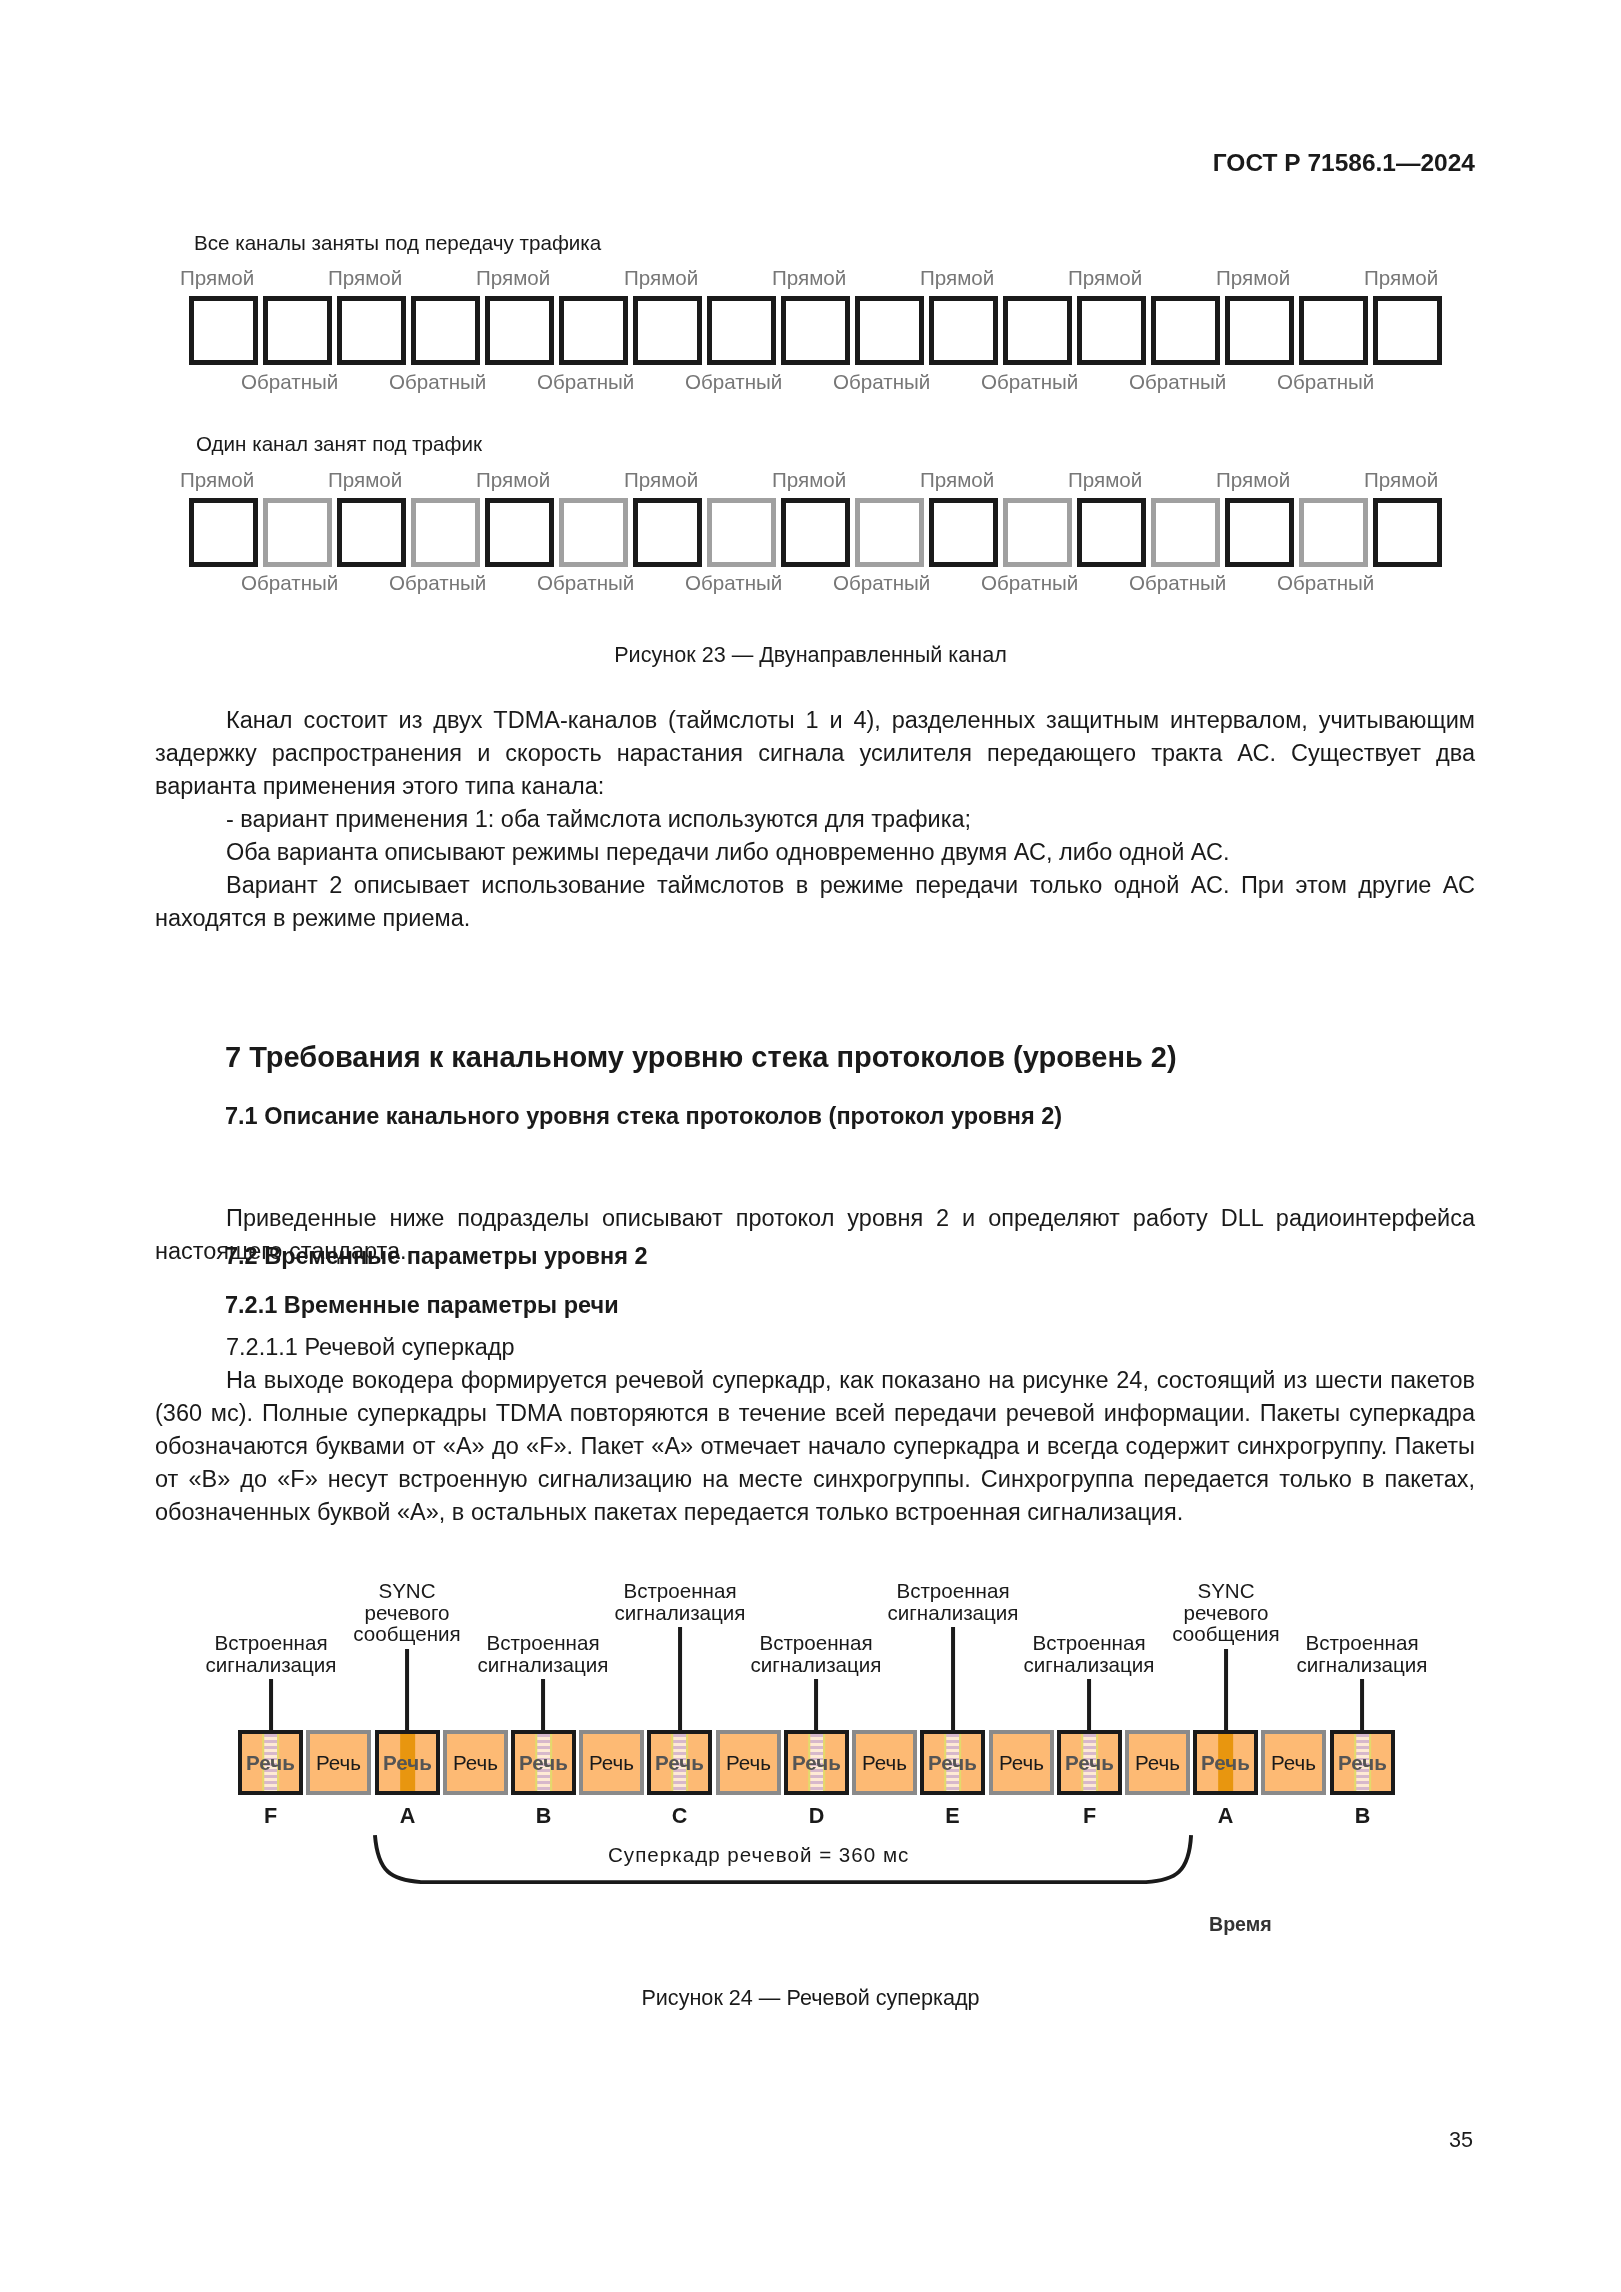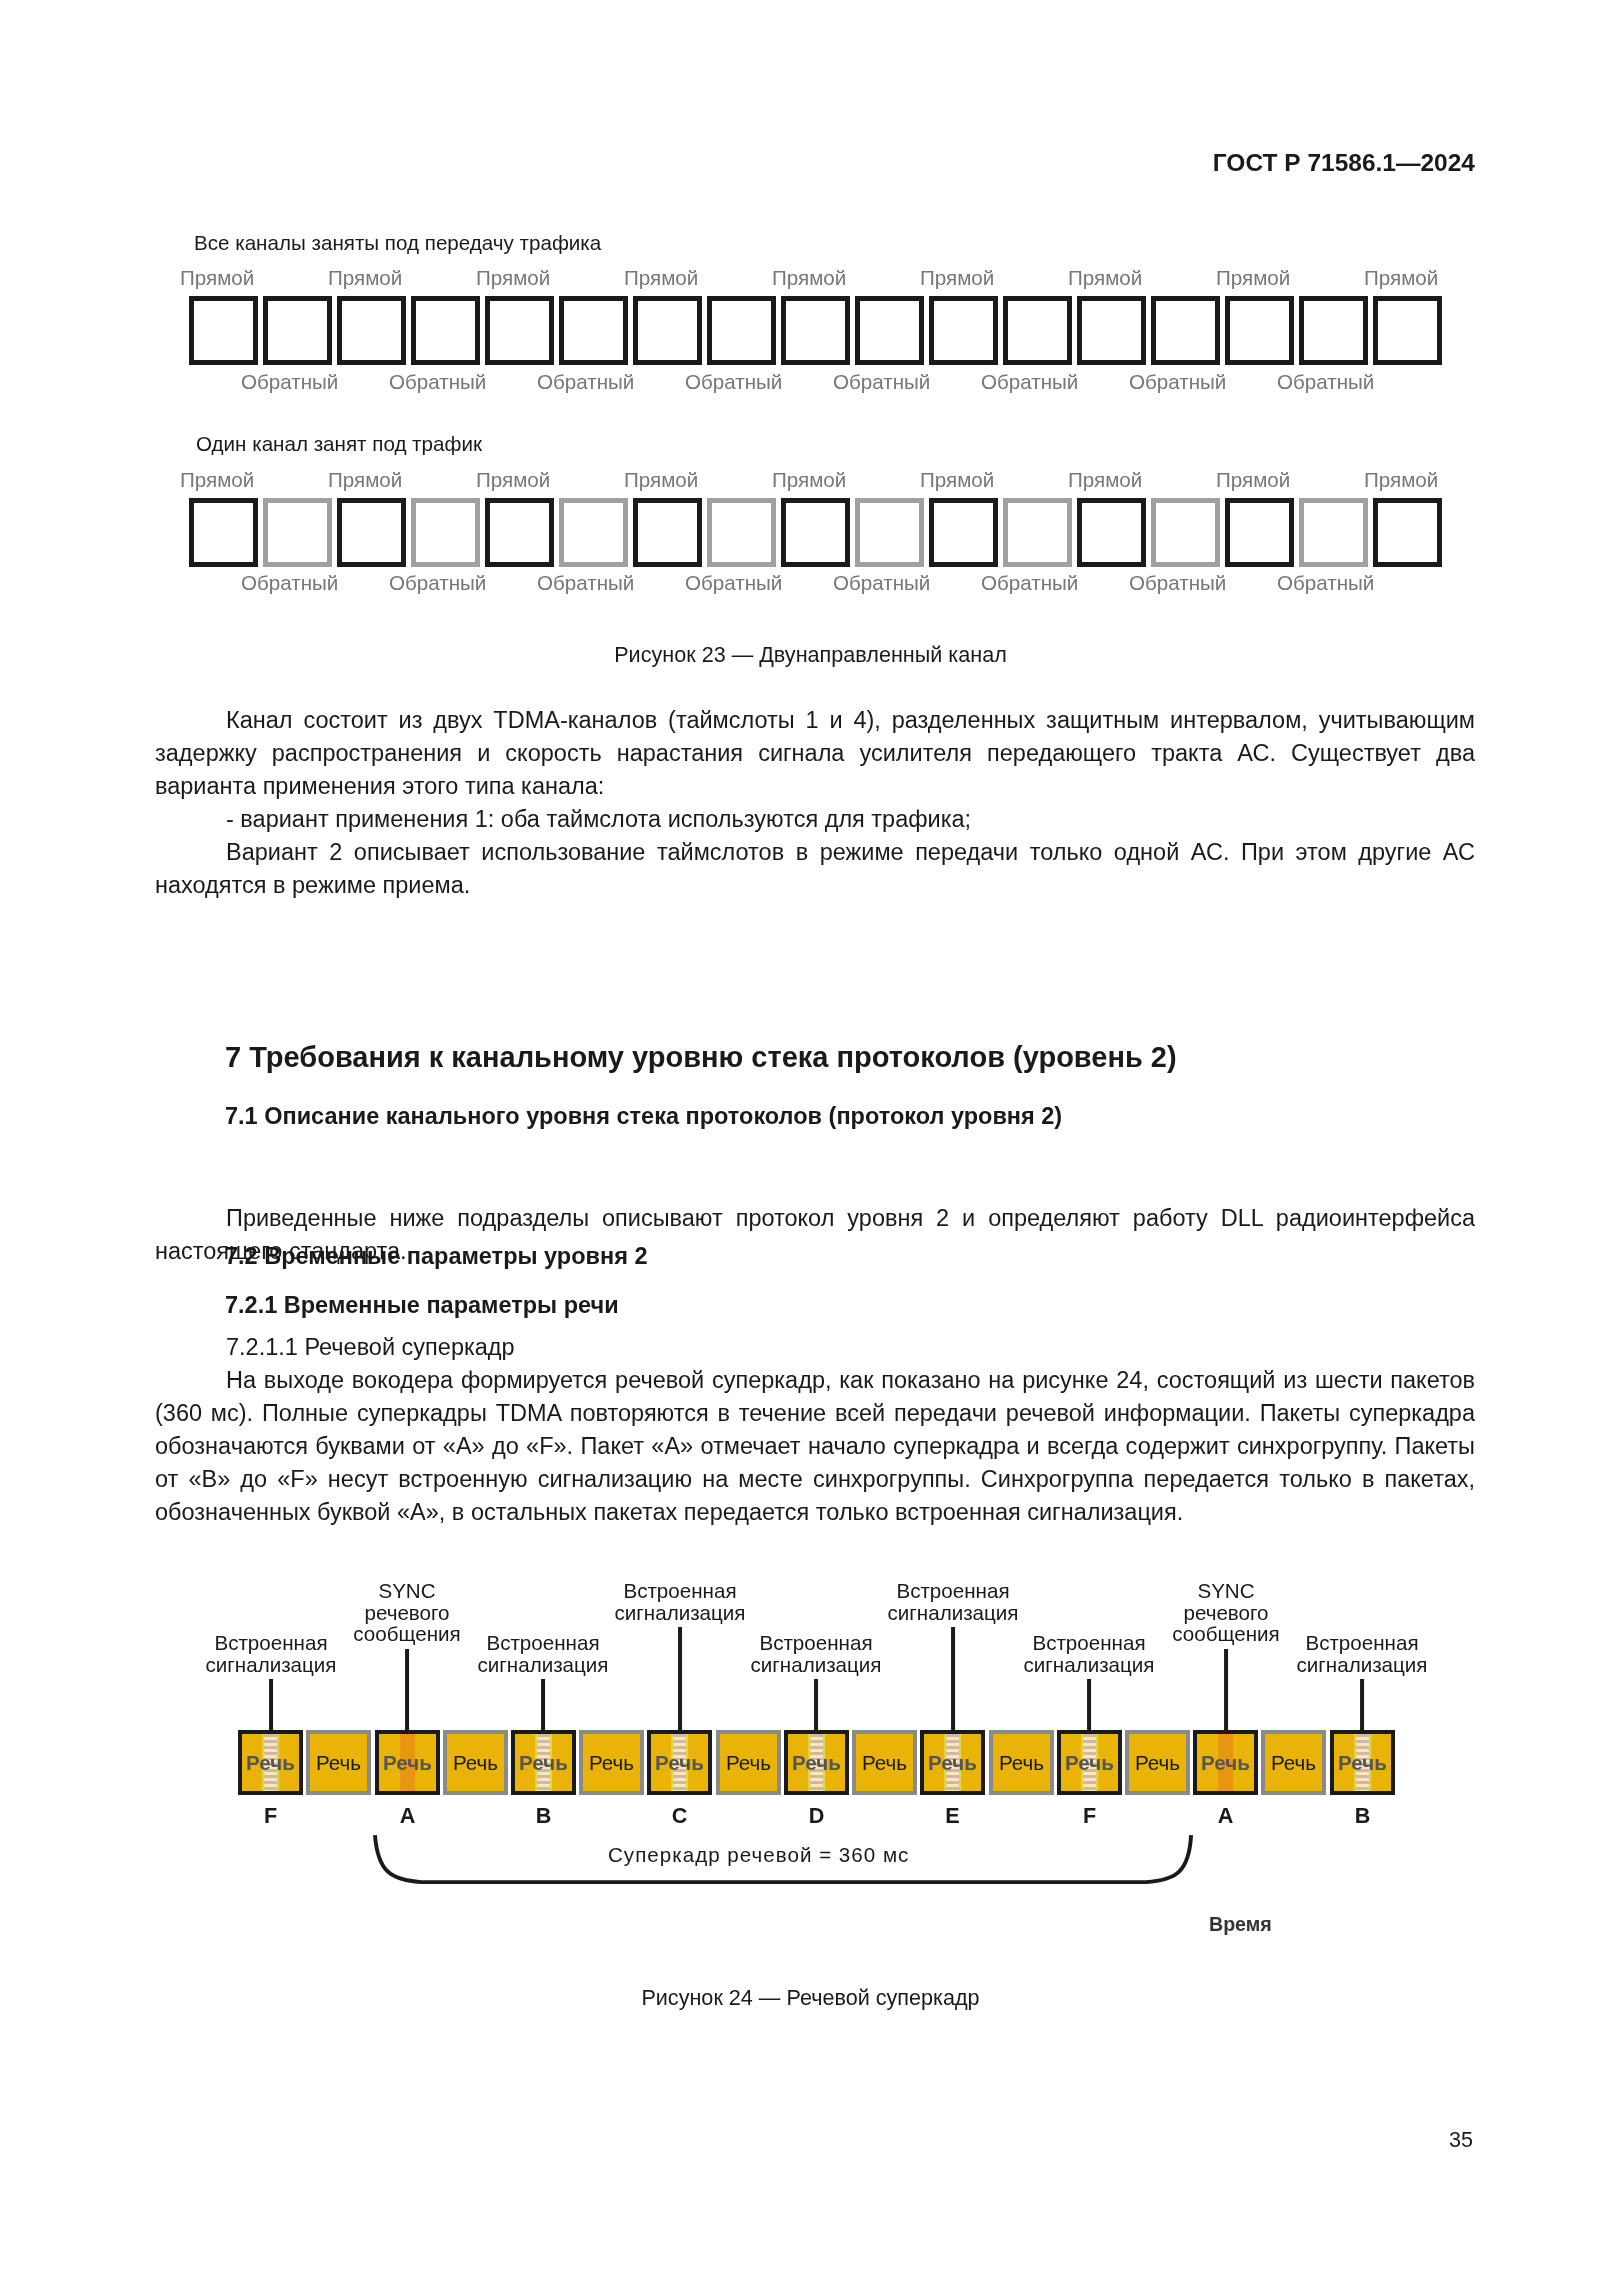--- a/index.html
+++ b/index.html
@@ -10,21 +10,21 @@
   .dir-label { font-size: 20.6px; color: #777; white-space: nowrap; }
   .slot { position: absolute; box-sizing: border-box; width: 69px; height: 69px; border: 5.9px solid #1a1a1a; background: #fff; }
   .slot.idle { border-color: #a0a0a0; }
   .caption { font-size: 21.6px; text-align: center; width: 1621px; left: 0; }
   .para { left: 155px; width: 1320px; font-size: 23.5px; line-height: 33px; text-align: justify; }
   .para p { margin: 0; }
   .para p.ind { text-indent: 71px; }
   .para p.ind2 { padding-left: 71px; }
   .h1 { left: 225px; font-size: 29px; font-weight: bold; }
   .h2 { left: 225px; font-size: 23.5px; font-weight: bold; }
-  .sf-box { position: absolute; box-sizing: border-box; width: 65px; height: 65px; border: 4.9px solid #1a1a1a; background: #eab308; display: flex; align-items: center; justify-content: center; font-size: 20.6px; }
+  .sf-box { position: absolute; box-sizing: border-box; width: 65px; height: 65px; border: 4.9px solid #1a1a1a; background: #fdba74; display: flex; align-items: center; justify-content: center; font-size: 20.6px; }
   .sf-box.plain { border-color: #8a8a8a; color: #1a1a1a; }
   .sf-box.marked { font-weight: bold; color: #555; }
   .sf-stripe { position: absolute; top: 0; bottom: 0; left: 50%; transform: translateX(-50%); width: 13.7px; border-left: 2px solid #d8e86a; border-right: 2px solid #d8e86a; background: repeating-linear-gradient(180deg, #c8b8f0 0 2.9px, #ffffff 2.9px 5.9px); opacity: 0.7; }
   .sf-stripe.sync { width: 15.7px; background: #e8960f; border: none; opacity: 1; }
   .sf-text { position: relative; z-index: 1; }
   .sf-letter { position: absolute; width: 65px; text-align: center; font-size: 21.6px; font-weight: bold; }
   .callout { position: absolute; text-align: center; font-size: 20.6px; line-height: 21.6px; white-space: nowrap; transform: translateX(-50%); }
   .callout-line { position: absolute; width: 3.9px; background: #1a1a1a; transform: translateX(-50%); }
   .brace { left: 372px; top: 1833px; }
   .brace-label { left: 608px; top: 1843px; font-size: 20.6px; letter-spacing: 1px; }
@@ -120,20 +120,21 @@
       <div class="abs dir-label" style="left: 1129px; top: 571px;">Обратный</div>
       <div class="abs dir-label" style="left: 1277px; top: 571px;">Обратный</div>
     </div>
 
   <div class="abs caption" style="top:642px;">Рисунок 23 — Двунаправленный канал</div>
 </div>
 
 <div class="abs para" style="top:704px;">
   <p class="ind">Канал состоит из двух TDMA-каналов (таймслоты 1 и 4), разделенных защитным интервалом, учитывающим задержку распространения и скорость нарастания сигнала усилителя передающего тракта АС. Существует два варианта применения этого типа канала:</p>
   <p class="ind2">- вариант применения 1: оба таймслота используются для трафика;</p>
+  <p class="ind2">Оба варианта описывают режимы передачи либо одновременно двумя АС, либо одной АС.</p>
   <p class="ind">Вариант 2 описывает использование таймслотов в режиме передачи только одной АС. При этом другие АС находятся в режиме приема.</p>
 </div>
 
 <div class="abs h1" style="top:1041px;">7 Требования к канальному уровню стека протоколов (уровень 2)</div>
 <div class="abs h2" style="top:1103px;">7.1 Описание канального уровня стека протоколов (протокол уровня 2)</div>
 <div class="abs para" style="top:1202px;">
   <p class="ind">Приведенные ниже подразделы описывают протокол уровня 2 и определяют работу DLL радиоинтерфейса настоящего стандарта.</p>
 </div>
 <div class="abs h2" style="top:1243px;">7.2 Временные параметры уровня 2</div>
 <div class="abs h2" style="top:1292px;">7.2.1 Временные параметры речи</div>

